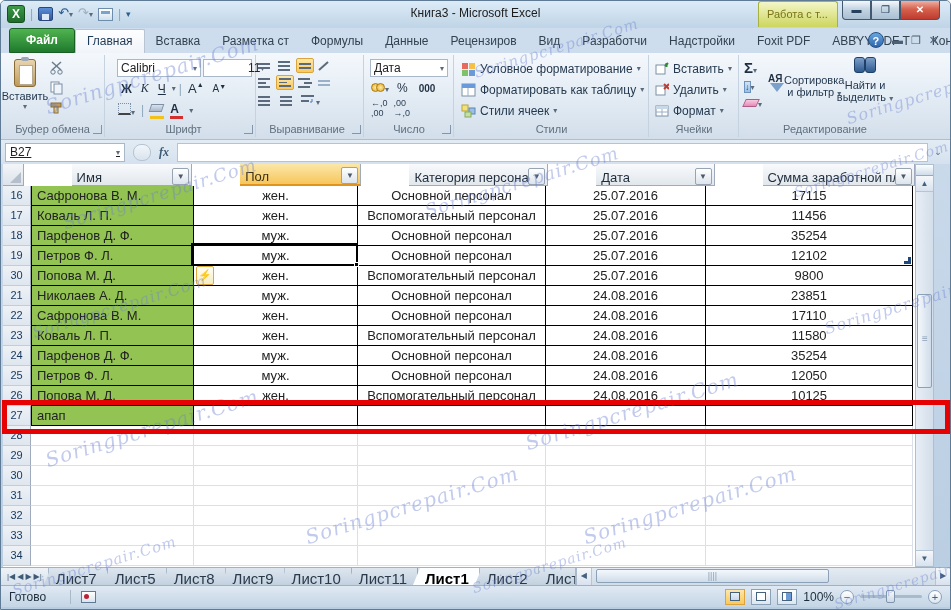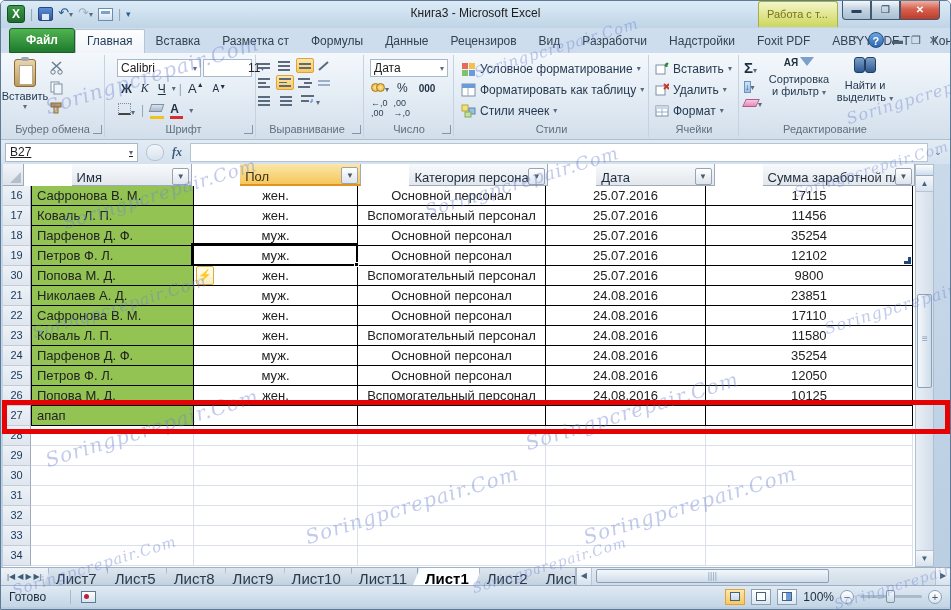--- a/index.html
+++ b/index.html
@@ -56,21 +56,21 @@
   .binoc { width:22px; height:14px; position:relative; }
   .binoc:before,.binoc:after { content:""; position:absolute; top:0; width:9px; height:14px; background:linear-gradient(#7d9fc9,#2e5a8f); border:1px solid #1d3f68; border-radius:3px; }
   .binoc:after { right:0; }
   .funnel { width:0; height:0; border-left:7px solid transparent; border-right:7px solid transparent; border-top:9px solid #7aa0cc; display:inline-block; }
   .sigma { font-size:15px; font-weight:bold; color:#1f2f42; }
   .filldown { width:13px; height:13px; background:linear-gradient(#cfe2f5,#9cc0e4); border:1px solid #6b93bd; color:#1c4f8a; font-size:9px; text-align:center; line-height:12px; }
   .eraser { width:14px; height:8px; background:linear-gradient(#f7c9de,#e989b8); border:1px solid #b05a88; transform:skewX(-25deg); }
 
   
   #formula-bar { position:absolute; left:0; top:139px; width:100%; height:24px; background:linear-gradient(#e3ecf4,#d4e1ee); display:flex; align-items:center; padding:2px 4px; gap:2px; }
-  #name-box { width:133px; height:19px; background:#fff; border:1px solid #a9b8c8; display:flex; align-items:center; justify-content:space-between; padding:0 4px; font-size:12px;text-decoration:underline; }
+  #name-box { width:120px; height:19px; background:#fff; border:1px solid #a9b8c8; display:flex; align-items:center; justify-content:space-between; padding:0 4px; font-size:12px;text-decoration:underline; }
   #fx-sep { width:18px; height:17px; background:linear-gradient(#f2f6fa,#d9e3ee); border:1px solid #b5c3d2; border-radius:8px; margin-left:6px; }
   #fx-label { font-style:italic; font-family:"Liberation Serif",serif; font-weight:bold; color:#3f5a74; padding:0 6px; }
   #formula-field { flex:1; height:19px; background:#fff; border:1px solid #b5c3d2; font-size:12px; padding:0 4px; color:#222; }
   #fb-chevron { width:16px; text-align:center; color:#5a6b7d; font-size:9px; }
 
   
   #grid { position:absolute; left:2px; top:163px; width:912px; height:403px; background:#fff; overflow:hidden; }
   .hdr-row { display:flex; height:22px; }
   .corner { width:28px; height:22px; background:linear-gradient(#f2f5f8,#dde3ea); border-right:1px solid #9fabbd; border-bottom:1px solid #9fabbd; position:relative; }
   .corner:after { content:""; position:absolute; right:2px; bottom:2px; border-left:11px solid transparent; border-bottom:11px solid #b4bfcb; }
@@ -390,21 +390,21 @@
       <div class="glabel">Ячейки</div>
     </div>
 
     <div class="rgroup" style="left:739px;width:170px;border-right:none;">
       <div style="display:flex;padding:2px 0 0 4px;gap:6px;">
         <div class="mini-col" style="padding-top:2px;">
           <span><span class="sigma">Σ</span><span class="da">▾</span></span>
           <span><span class="filldown">↓</span><span class="da">▾</span></span>
           <span><span class="eraser" style="display:inline-block;"></span><span class="da">▾</span></span>
         </div>
-        <div style="display:flex;flex-direction:column;align-items:center;width:62px;">
+        <div style="display:flex;align-items:center;width:62px;">
           <span style="font-size:10px;font-weight:bold;color:#1f2f42;line-height:9px;"><span>АЯ</span><span class="funnel" style="margin-left:2px;"></span></span>
           <span style="font-size:11px;color:#253a50;text-align:center;line-height:12px;margin-top:6px;">Сортировка и фильтр <span class="da">▾</span></span>
         </div>
         <div style="display:flex;flex-direction:column;align-items:center;width:58px;">
           <span class="binoc"></span>
           <span style="font-size:11px;color:#253a50;text-align:center;line-height:12px;margin-top:8px;">Найти и выделить <span class="da">▾</span></span>
         </div>
       </div>
       <div class="glabel">Редактирование</div>
     </div>

